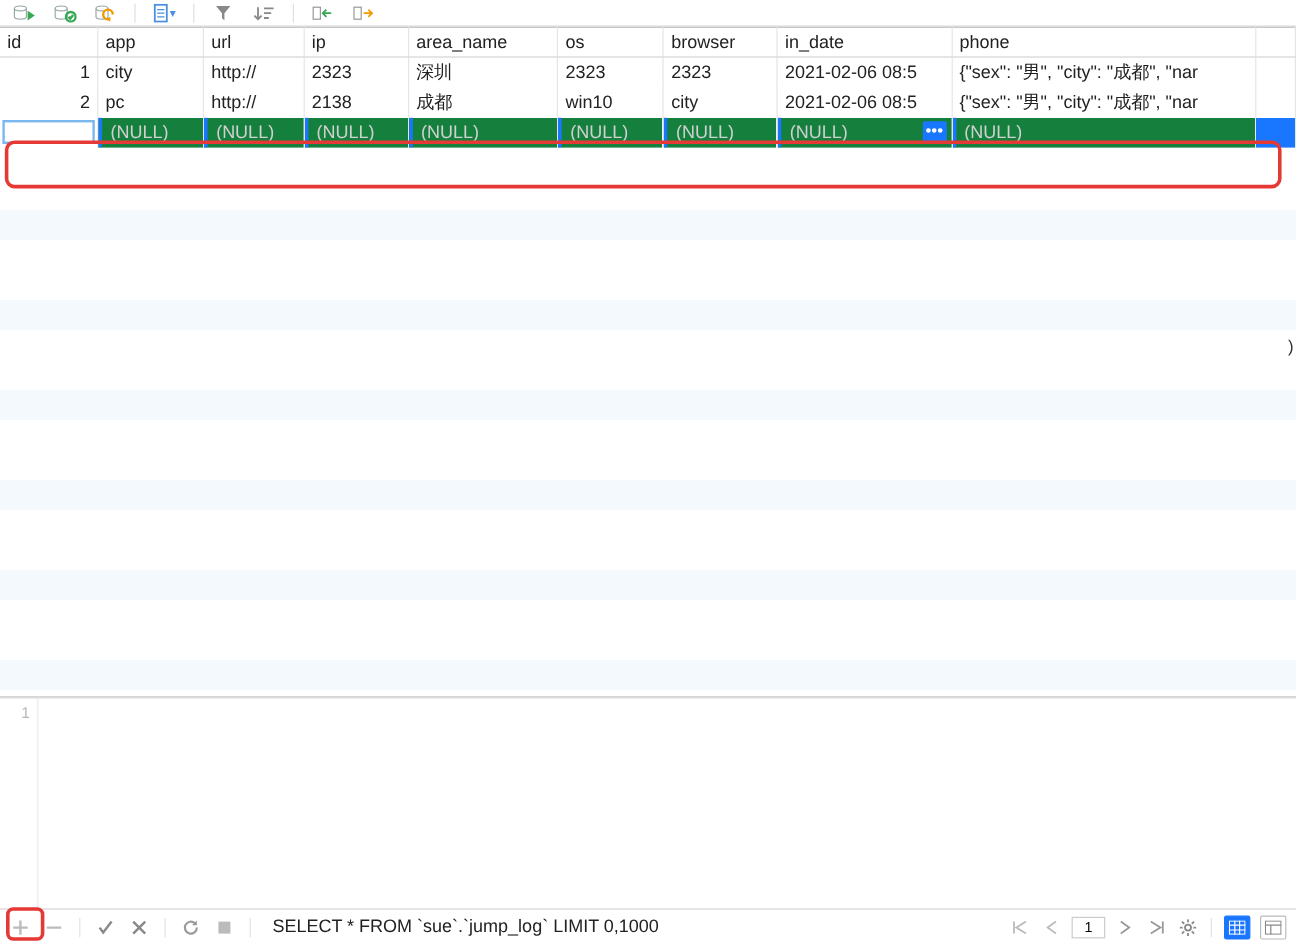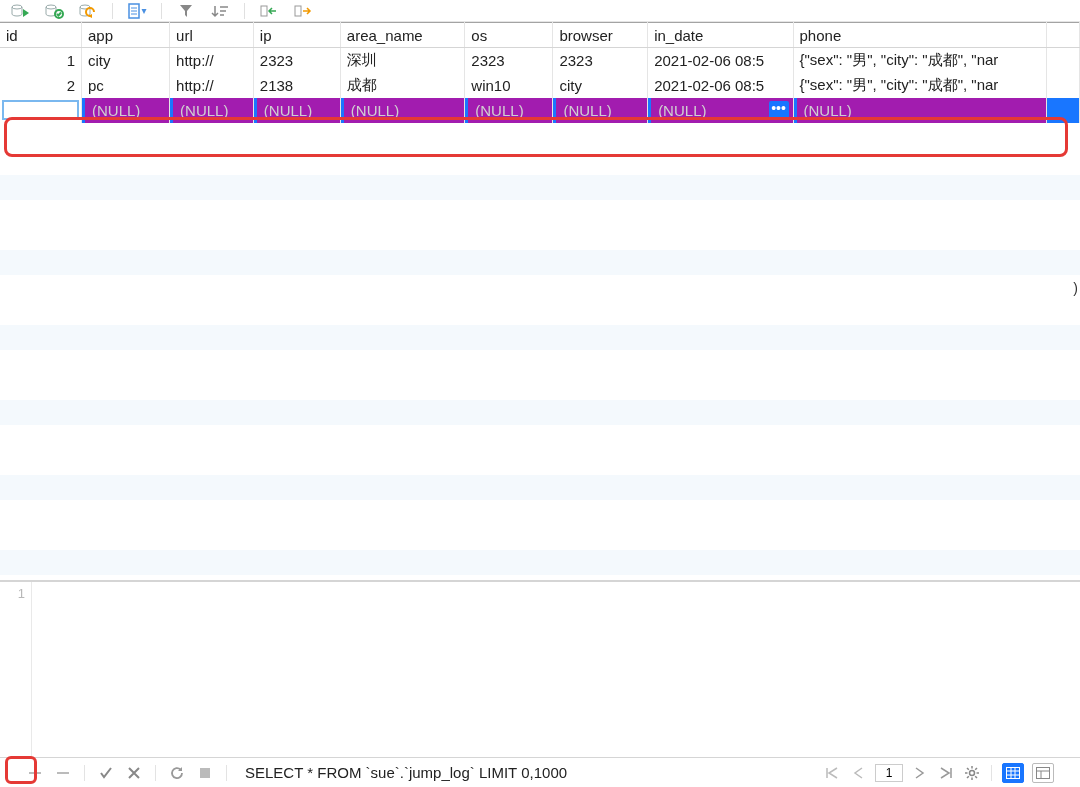--- a/index.html
+++ b/index.html
@@ -24,40 +24,40 @@
   .col-area { width: 113px; }
   .col-os { width: 80px; }
   .col-browser { width: 86px; }
   .col-indate { width: 132px; }
   .col-extra { width: 230px; }
   .col-tail { width: 30px; }
 
   tr.data td { background: #fff; }
 
   
-  tr.newrow td { background: #a21caf; color: #d0d0d0; font-size: 15px; position: relative; padding-left: 10px; }
+  tr.newrow td { background: #15803d; color: #d0d0d0; font-size: 15px; position: relative; padding-left: 10px; }
   tr.newrow td.sep::before { content:""; position:absolute; left:0; top:0; bottom:0; width:3px; background:#1976ff; }
   tr.newrow td.tail { background: #1976ff; }
   tr.newrow td.id-cell { background: #fff; padding: 2px; }
   .id-input { width: 100%; height: 20px; border: 2px solid #7ab8ef; background: #fff; outline: none; }
   .ellipsis-btn { position:absolute; right:4px; top:3px; width:20px; height:18px; background:#1976ff; color:#fff; font-size:14px; text-align:center; line-height:14px; border-radius:2px;}
   
   .anno-row { position: absolute; left: 4px; right: 12px; top: 95px; height: 40px; border: 3px solid #e53935; border-radius: 8px; pointer-events: none; }
 
   
   .filler { position:absolute; left:0; right:0; top:128px; bottom:0; }
   .filler .s { height:25px; }
   .filler .s.alt { background:#f4f9fd; }
 
   
   .script-pane { flex: 1 1 auto; background: #fff; border-top: 1px solid #d5d5d5; position: relative; }
   .gutter { position:absolute; left:0; top:0; bottom:0; width:32px; border-right:1px solid #e9e9e9; color:#b8b8b8; font-size:13px; text-align:right; padding:4px 6px 0 0; }
 
   
-  .status { height: 30px; border-top: 1px solid #d5d5d5; display:flex; align-items:center; padding:0 26px; gap:10px; position:relative; }
+  .status { height: 30px; border-top: 1px solid #d5d5d5; display:flex; align-items:center; padding:0 8px; gap:10px; position:relative; }
   .st-btn { width:18px; height:18px; display:flex; align-items:center; justify-content:center; color:#999; }
   .st-sep { width:1px; height:16px; background:#e3e3e3; margin:0 2px;}
   .sql-text { font-size:15px; color:#222; margin-left:6px; flex:1 1 auto; }
   .paging { display:flex; align-items:center; gap:8px; }
   .page-input { width:28px; height:18px; border:1px solid #ccc; font-size:12px; text-align:center; }
   .mode-btn { width:22px; height:20px; display:flex; align-items:center; justify-content:center; border:1px solid #bbb; border-radius:2px; }
   .mode-btn.active { background:#1976ff; border-color:#1976ff; color:#fff; }
 
   .anno-plus { position:absolute; left:5px; bottom:3px; width:32px; height:28px; border:3px solid #e53935; border-radius:6px; pointer-events:none; }
 

